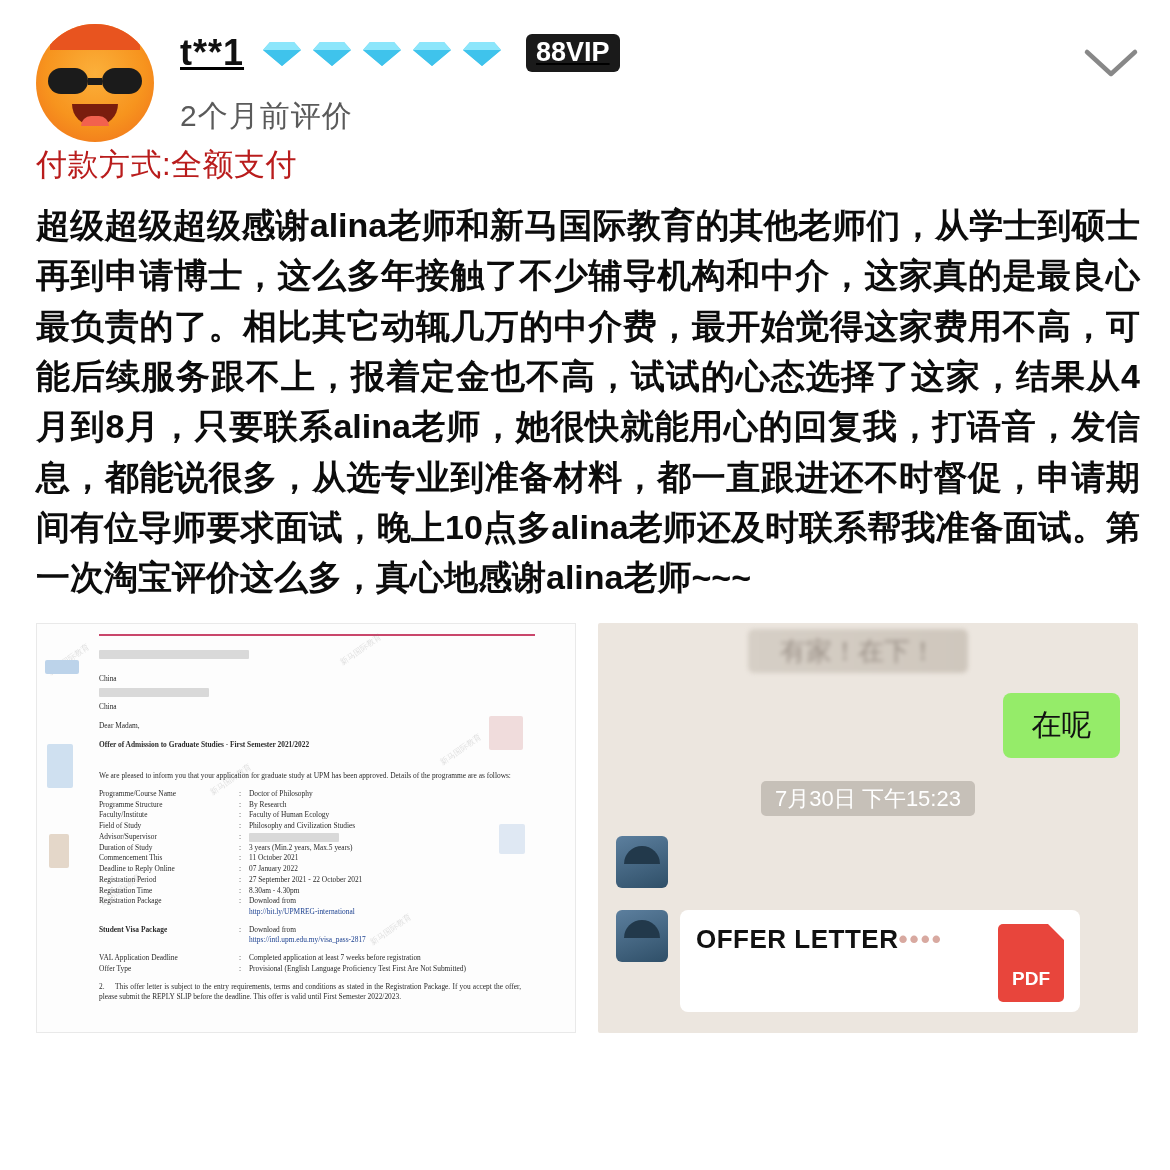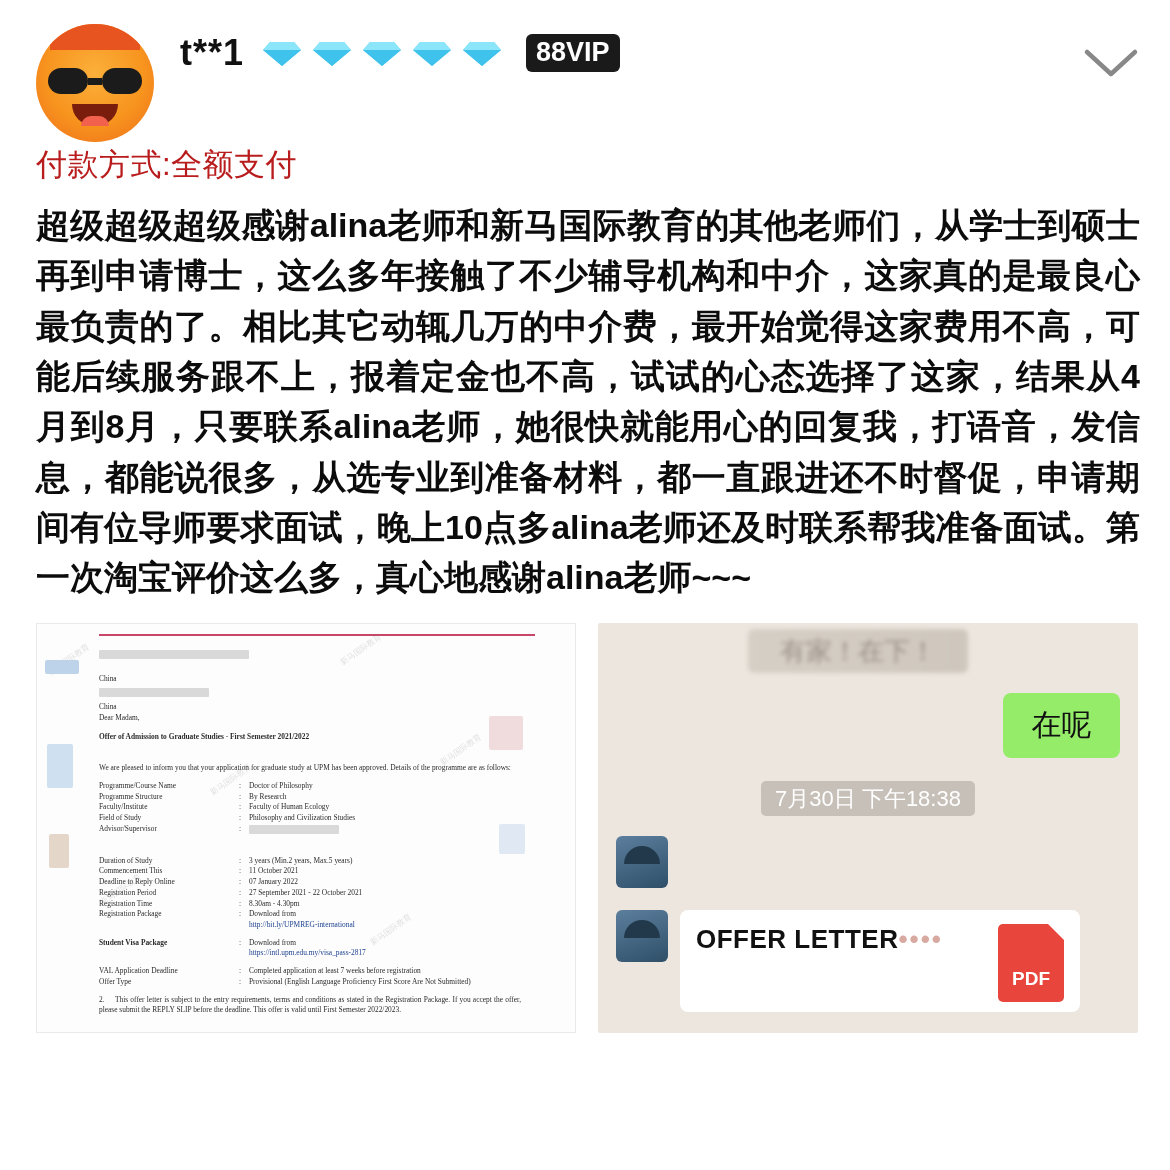--- a/index.html
+++ b/index.html
@@ -74,20 +74,21 @@
     flex: 1 1 auto;
     padding-left: 26px;
     padding-top: 6px;
     min-width: 0;
   }
   .name-row {
     display: flex;
     align-items: center;
     gap: 10px;
     height: 50px;
+    text-decoration: underline;
   }
   .user-name {
     font-size: 36px;
     font-weight: bold;
     color: #111;
     letter-spacing: 1px;
     margin-right: 8px;
   }
   .diamonds {
     display: flex;
@@ -379,20 +380,21 @@
           <span class="diamond">
             <svg viewBox="0 0 40 27" width="40" height="27">
                 <polygon points="8,2 32,2 39,10 20,26 1,10" fill="#5fd3f3"></polygon>
                 <polygon points="8,2 32,2 39,10 1,10" fill="#8ce6fb"></polygon>
                 <polygon points="20,26 1,10 39,10" fill="#3fc3ec"></polygon>
               </svg>
           </span>
         </span>
         <span class="vip-badge">88VIP</span>
       </div>
+      <div class="review-date">2个月前评价</div>
     </div>
 
     <div class="chevron-btn">
       <svg width="56" height="34" viewBox="0 0 56 34">
           <polyline points="4,6 28,28 52,6" fill="none" stroke="#888" stroke-width="4.5" stroke-linecap="round" stroke-linejoin="round"></polyline>
         </svg>
     </div>
   </div>
 
   <div class="payment-line">付款方式:全额支付</div>
@@ -415,21 +417,21 @@
         <div style="position:absolute;top:36px;left:8px;width:34px;height:14px;background:#bcd3ea;border-radius:2px;"></div>
         <div style="position:absolute;top:120px;left:10px;width:26px;height:44px;background:#cfe0f0;border-radius:2px;"></div>
         <div style="position:absolute;top:210px;left:12px;width:20px;height:34px;background:#e4d7c9;border-radius:2px;"></div>
         <div style="position:absolute;top:92px;left:452px;width:34px;height:34px;background:#f0dcdc;border-radius:2px;"></div>
         <div style="position:absolute;top:200px;left:462px;width:26px;height:30px;background:#dfe8f3;border-radius:2px;"></div>
 
         <div style="height:20px;"><span class="redact" style="width:150px;"></span></div>
         <div style="margin-top:4px;"><span>China</span></div>
         <div style="margin-top:3px;"><span class="redact" style="width:110px;"></span></div>
         <div style="margin-top:4px;"><span>China</span></div>
-        <div style=""><span>Dear Madam,</span></div>
+        <div style="margin-top:8px;"><span>Dear Madam,</span></div>
 
         <div style="margin-top:9px;font-weight:bold;"><span>Offer of Admission to Graduate Studies - First Semester 2021/2022</span></div>
         <div style="margin-top:20px;"><span>We are pleased to inform you that your application for graduate study at UPM has been approved. Details of the programme are as follows:</span></div>
 
         <div style="margin-top:7px;">
           <div class="letter-row">
             <span class="lbl">Programme/Course Name</span>
               <span class="sep">:</span>
               <span class="val">Doctor of Philosophy</span>
           </div>
@@ -448,21 +450,21 @@
               <span class="sep">:</span>
               <span class="val">Philosophy and Civilization Studies</span>
           </div>
           <div class="letter-row">
             <span class="lbl">Advisor/Supervisor</span>
               <span class="sep">:</span>
               <span class="val"><span class="redact" style="width:90px;"></span></span>
           </div>
         </div>
 
-        <div style="margin-top:21px;">
+        <div style="margin-top:0;">
           <div class="letter-row">
             <span class="lbl">Duration of Study</span>
               <span class="sep">:</span>
               <span class="val">3 years (Min.2 years, Max.5 years)</span>
           </div>
           <div class="letter-row">
             <span class="lbl">Commencement This</span>
               <span class="sep">:</span>
               <span class="val">11 October 2021</span>
           </div>
@@ -508,36 +510,36 @@
 
         <div style="margin-top:7px;">
           <div class="letter-row">
             <span class="lbl">VAL Application Deadline</span>
               <span class="sep">:</span>
               <span class="val">Completed application at least 7 weeks before registration</span>
           </div>
           <div class="letter-row">
             <span class="lbl">Offer Type</span>
               <span class="sep">:</span>
-              <span class="val">Provisional (English Language Proficiency First Score Are Not Submitted)</span>
+              <span class="val">Provisional (English Language Proficiency Test First Are Not Submitted)</span>
           </div>
         </div>
 
         <div class="para"><span class="num">2.</span><span>This offer letter is subject to the entry requirements, terms and conditions as stated in the Registration Package. If you accept the offer, please submit the REPLY SLIP before the deadline. This offer is valid until First Semester 2022/2023.</span></div>
 
       </div>
     </div>
 
     <div class="img-card img-chat">
       <div class="chat-inner">
         <div class="chat-top-blur">有家！在下！</div>
 
         <div class="bubble-green">在呢</div>
 
-        <div class="chat-time"><span>7月30日 下午18:38</span></div>
+        <div class="chat-time"><span>7月30日 下午15:23</span></div>
 
         <div class="msg-row">
           <div class="chat-avatar"></div>
         </div>
 
         <div class="msg-row">
           <div class="chat-avatar"></div>
           <div class="file-card">
             <div class="file-meta">
               <div class="file-title">

